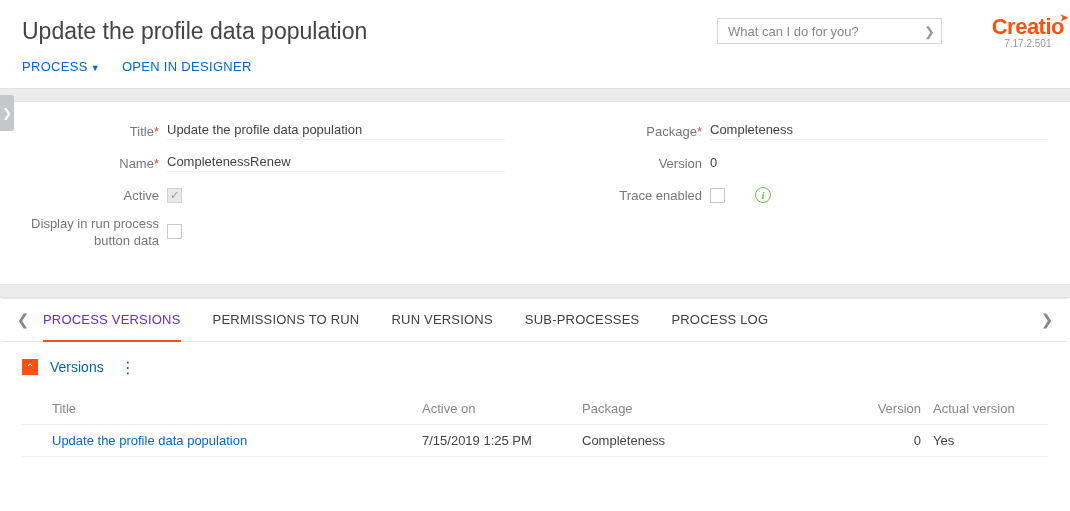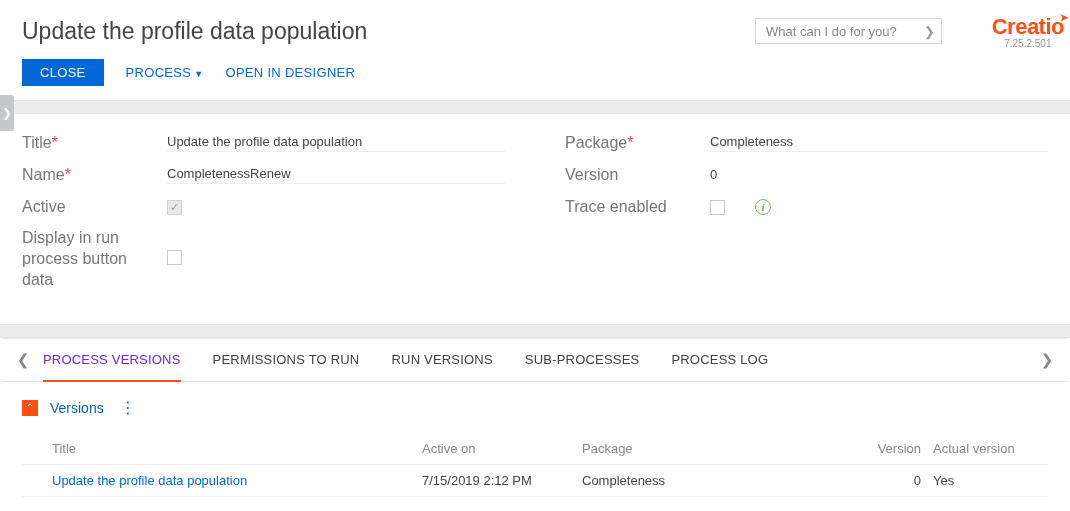--- a/index.html
+++ b/index.html
@@ -21,21 +21,21 @@
   }
   .page-title {
     font-size: 23px;
     font-weight: 300;
     color: #444;
   }
   .search-box {
     position: absolute;
     top: 18px;
     right: 128px;
-    width: 187px;
+    width: 225px;
     height: 26px;
     border: 1px solid #d6d6d6;
     display: flex;
     align-items: center;
     padding: 0 6px 0 10px;
     font-size: 13px;
     color: #888;
     background: #fff;
   }
   .search-box .chev {
@@ -134,23 +134,24 @@
   }
   .form-col { flex: 1; }
   .form-row {
     display: flex;
     align-items: center;
     margin-bottom: 10px;
     min-height: 22px;
   }
   .form-label {
     width: 145px;
+    text-align: right;
     padding-right: 8px;
     color: #777;
-    font-size: 16px;
+    font-size: 13px;
   }
   .form-label .req { color: #e04d4d; }
   .form-value {
     flex: 1;
     font-size: 13px;
     color: #444;
     padding-bottom: 2px;
     border-bottom: 1px solid #eee;
   }
   .form-check {
@@ -299,26 +300,25 @@
   <div class="page-title">Update the profile data population</div>
   <div class="search-box">
     <span>What can I do for you?</span>
     <span class="chev">❯</span>
   </div>
   <div class="brand">
     <div class="brand-logo">
       <span>Creatio</span>
       <span class="brand-bird">➤</span>
     </div>
-    <div class="brand-ver">7.25.2.501</div>
+    <div class="brand-ver">7.17.2.501</div>
   </div>
 </div>
 
 <div class="toolbar">
-  <button class="btn-primary">CLOSE</button>
   <span class="btn-link">
     <span>PROCESS</span>
     <span class="caret-down">▼</span>
   </span>
   <span class="btn-link">OPEN IN DESIGNER</span>
 </div>
 
 <div class="side-handle">❯</div>
 
 <div class="graybar"></div>
@@ -390,20 +390,20 @@
     <div class="grid-head">
       <div class="c-title">Title</div>
       <div class="c-created">Active on</div>
       <div class="c-package">Package</div>
       <div class="c-version">Version</div>
       <div class="c-actual">Actual version</div>
     </div>
     <div id="grid-rows">
         <div class="grid-row">
           <div class="c-title">Update the profile data population</div>
-          <div class="c-created">7/15/2019 2:12 PM</div>
+          <div class="c-created">7/15/2019 1:25 PM</div>
           <div class="c-package">Completeness</div>
           <div class="c-version">0</div>
           <div class="c-actual">Yes</div>
         </div>
       </div>
   </div>
 </div>
 
 </body></html>

